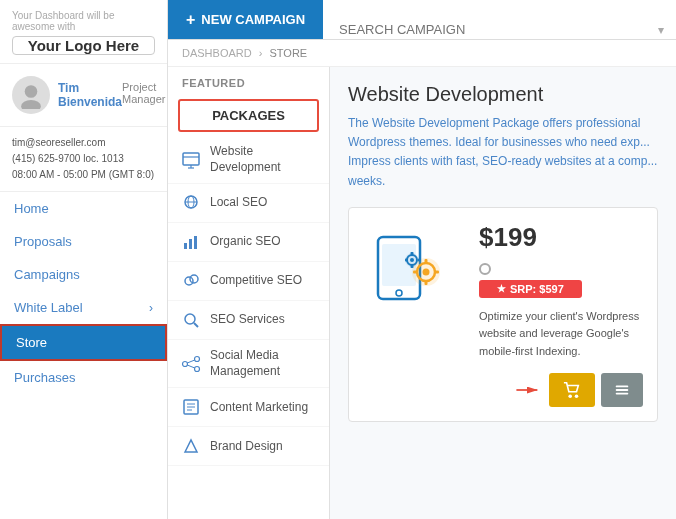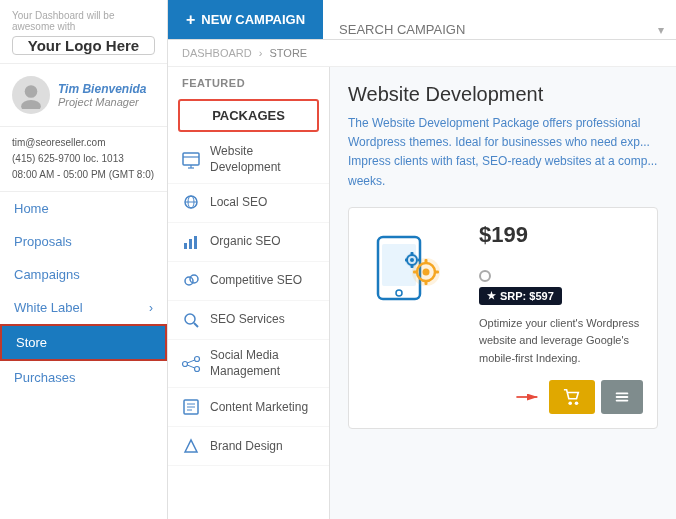--- a/index.html
+++ b/index.html
@@ -9,21 +9,21 @@
     .app-wrapper { display: flex; width: 676px; height: 519px; }
 
     
     .sidebar { width: 168px; background: #fff; border-right: 1px solid #e0e0e0; flex-shrink: 0; display: flex; flex-direction: column; }
     .sidebar-logo-area { padding: 10px 12px 8px; border-bottom: 1px solid #eee; }
     .sidebar-logo-label { font-size: 10px; color: #aaa; margin-bottom: 4px; }
     .sidebar-logo-box { border: 1.5px solid #ccc; border-radius: 4px; padding: 0 10px; font-size: 15px; font-weight: bold; color: #333; text-align: center; cursor: pointer; }
     .sidebar-user { display: flex; align-items: center; padding: 12px; border-bottom: 1px solid #eee; }
     .sidebar-avatar { width: 38px; height: 38px; border-radius: 50%; background: #ddd; overflow: hidden; flex-shrink: 0; display: flex; align-items: center; justify-content: center; margin-right: 8px; }
     .sidebar-avatar svg { width: 28px; height: 28px; }
-    .sidebar-user-info { display: flex; flex-direction: column; font-style: italic; }
+    .sidebar-user-info { display: flex; flex-direction: row; }
     .sidebar-user-name { font-weight: bold; color: #4a86c8; font-size: 12px; }
     .sidebar-user-role { color: #888; font-size: 11px; }
     .sidebar-contact { padding: 8px 12px; border-bottom: 1px solid #eee; font-size: 10px; color: #555; line-height: 1.6; }
     .sidebar-nav { flex: 1; overflow: hidden; }
     .sidebar-nav-item { display: flex; align-items: center; padding: 9px 14px; color: #4a86c8; font-size: 13px; cursor: pointer; text-decoration: none; }
     .sidebar-nav-item.active { background: #1a7abf; color: #fff; border: 2px solid #c0392b; }
     .sidebar-nav-item .chevron { margin-left: auto; font-size: 12px; }
 
     
     .main-area { flex: 1; display: flex; flex-direction: column; overflow: hidden; }
@@ -56,22 +56,22 @@
     
     .right-panel { flex: 1; overflow-y: auto; padding: 16px 18px; background: #f7f9fb; }
     .section-title { font-size: 20px; color: #333; font-weight: 400; margin-bottom: 8px; }
     .section-desc { font-size: 12px; color: #4a86c8; line-height: 1.6; margin-bottom: 16px; }
 
     
     .product-card { background: #fff; border: 1px solid #e0e0e0; border-radius: 4px; padding: 14px; display: flex; gap: 16px; align-items: flex-start; }
     .product-card-image { width: 100px; flex-shrink: 0; display: flex; align-items: center; justify-content: center; }
     .product-card-info { flex: 1; }
     .product-name { font-size: 16px; color: #333; font-weight: 500; margin-bottom: 4px; }
-    .product-price { font-size: 22px; color: #333; font-weight: bold; margin-bottom: 20px; }
-    .srp-badge { background: #0f172a; color: #fff; font-size: 11px; font-weight: bold; padding: 3px 8px; border-radius: 3px; display: inline-flex; align-items: center; gap: 4px; margin-bottom: 10px; }
+    .product-price { font-size: 26px; color: #333; font-weight: bold; margin-bottom: 8px; }
+    .srp-badge { background: #ef4444; color: #fff; font-size: 11px; font-weight: bold; padding: 3px 18px; border-radius: 3px; display: inline-flex; align-items: center; gap: 4px; margin-bottom: 10px; }
     .srp-badge::before { content: '★'; font-size: 10px; }
     .product-desc { font-size: 11px; color: #555; line-height: 1.6; margin-bottom: 12px; }
     .card-actions { display: flex; gap: 6px; justify-content: flex-end; }
     .btn-cart { background: #e0a800; border: none; padding: 8px 14px; border-radius: 3px; cursor: pointer; display: flex; align-items: center; justify-content: center; }
     .btn-list { background: #7f8c8d; border: none; padding: 8px 12px; border-radius: 3px; cursor: pointer; display: flex; align-items: center; justify-content: center; }
     .arrow-indicator { display: flex; align-items: center; gap: 4px; }
     .arrow-indicator svg { width: 28px; height: 18px; }
   </style>
 </head>
 <body>

